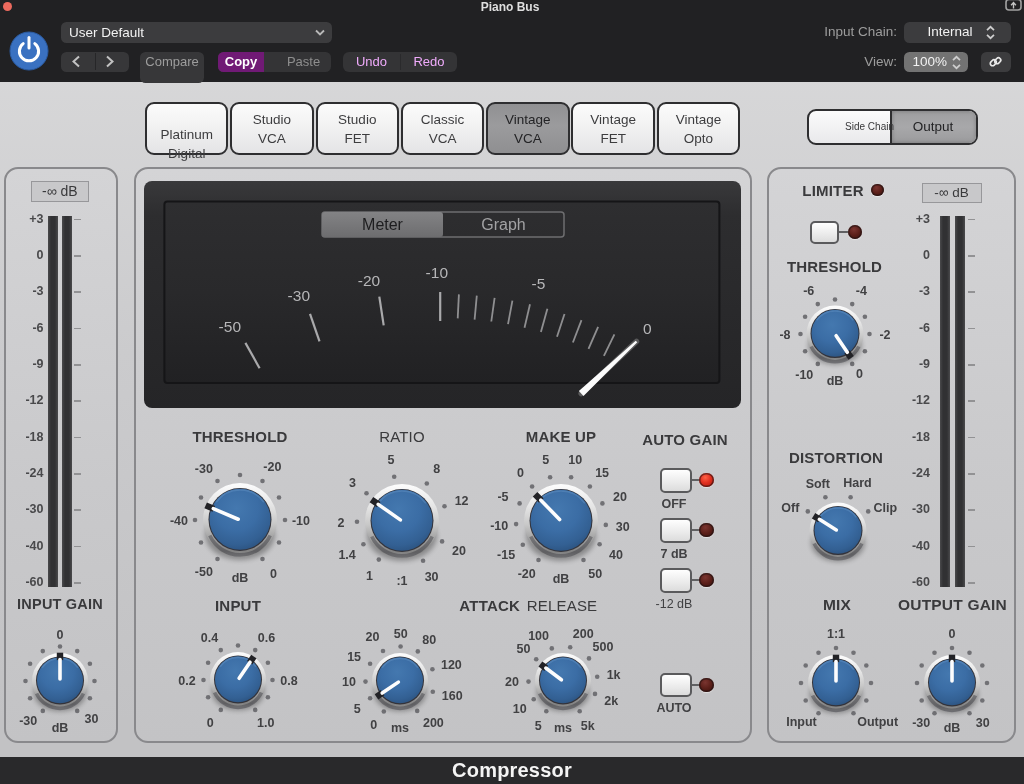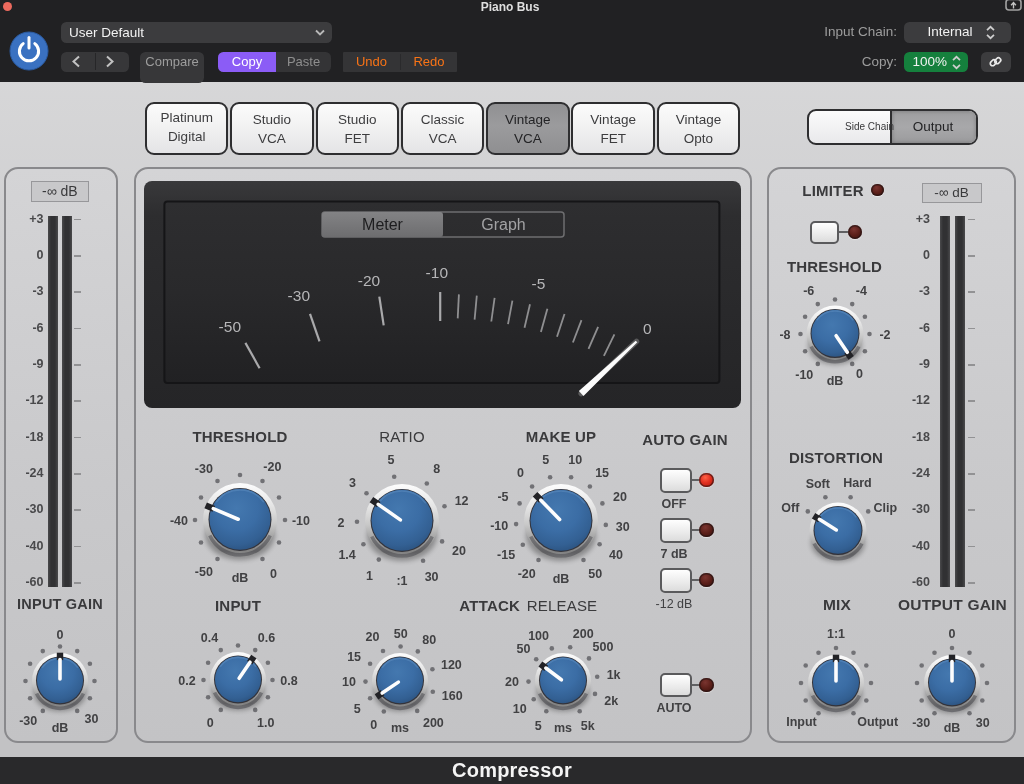--- a/index.html
+++ b/index.html
@@ -26,46 +26,46 @@
 <div class="abs" style="left:61px;top:51.5px;width:68px;height:20.5px;border-radius:5.5px;background:#373739"></div>
 <div class="abs" style="left:94.5px;top:53px;width:1px;height:17px;background:#262628"></div>
 <svg class="abs" style="left:71px;top:55px" width="10" height="13" viewBox="0 0 10 13">
     <path d="M8 1.5 L2.5 6.5 L8 11.5" fill="none" stroke="#c2c2c2" stroke-width="2"></path>
   </svg>
 <svg class="abs" style="left:105px;top:55px" width="10" height="13" viewBox="0 0 10 13">
     <path d="M2 1.5 L7.5 6.5 L2 11.5" fill="none" stroke="#c2c2c2" stroke-width="2"></path>
   </svg>
 <div class="abs" style="left:140px;top:51.5px;width:64px;height:31px;border-radius:5.5px;background:#373739;color:#9d9d9d;font-size:13px;line-height:20.5px;text-align:center">Compare</div>
 <div class="abs" style="left:218px;top:51.5px;width:113px;height:20.5px;border-radius:5.5px;background:#343436;overflow:hidden">
-    <div style="position:absolute;left:0;top:0;width:58px;height:100%;background:#8b5cf6;color:#fff;font-size:13px;font-weight:400;line-height:20.5px;text-align:center">Copy</div>
+    <div style="position:absolute;left:0;top:0;width:46px;height:100%;background:#701a75;color:#fff;font-size:13px;font-weight:700;line-height:20.5px;text-align:center">Copy</div>
     <div style="position:absolute;left:58px;top:0;width:55px;height:100%;color:#8e8e8e;font-size:13px;line-height:20.5px;text-align:center">Paste</div>
   </div>
-<div class="abs" style="left:343px;top:51.5px;width:114px;height:20.5px;border-radius:1px;background:#343436;color:#f97316;font-size:13px;line-height:20.5px">
+<div class="abs" style="left:343px;top:51.5px;width:114px;height:20.5px;border-radius:6px;background:#343436;color:#f0abfc;font-size:13px;line-height:20.5px">
     <div style="position:absolute;left:0;width:57px;text-align:center">Undo</div>
     <div style="position:absolute;left:58px;width:56px;text-align:center">Redo</div>
     <div style="position:absolute;left:57px;top:2px;width:1px;height:16.5px;background:#2a2a2c"></div>
   </div>
 <div class="abs" style="left:757px;top:22px;width:140px;text-align:right;color:#9d9d9d;font-size:13.5px;line-height:20px">Input Chain:</div>
 <div class="abs" style="left:903.5px;top:22px;width:107px;height:20.5px;border-radius:5.5px;background:#3c3c3e;color:#f2f2f2;font-size:13.5px;line-height:20.5px;text-align:center;padding-right:14px">Internal</div>
 <svg class="abs" style="left:985px;top:25px" width="11" height="15" viewBox="0 0 11 15">
     <path d="M2 5.2 L5.5 1.8 L9 5.2 M2 9.8 L5.5 13.2 L9 9.8" fill="none" stroke="#cfcfcf" stroke-width="1.7"></path>
   </svg>
-<div class="abs" style="left:757px;top:52px;width:140px;text-align:right;color:#9d9d9d;font-size:13.5px;line-height:20px">Copy:</div>
-<div class="abs" style="left:903.5px;top:52px;width:64.5px;height:19.5px;border-radius:5.5px;background:#15803d;color:#f2f2f2;font-size:13.5px;line-height:19.5px;text-align:center;padding-right:12px">100%</div>
+<div class="abs" style="left:757px;top:52px;width:140px;text-align:right;color:#9d9d9d;font-size:13.5px;line-height:20px">View:</div>
+<div class="abs" style="left:903.5px;top:52px;width:64.5px;height:19.5px;border-radius:5.5px;background:#737373;color:#f2f2f2;font-size:13.5px;line-height:19.5px;text-align:center;padding-right:12px">100%</div>
 <svg class="abs" style="left:951px;top:54.5px" width="11" height="15" viewBox="0 0 11 15">
     <path d="M2 5.2 L5.5 1.8 L9 5.2 M2 9.8 L5.5 13.2 L9 9.8" fill="none" stroke="#cfcfcf" stroke-width="1.7"></path>
   </svg>
 <div class="abs" style="left:980.5px;top:52px;width:30.5px;height:19.5px;border-radius:5.5px;background:#3c3c3e"></div>
 <svg class="abs" style="left:987px;top:54px" width="17" height="16" viewBox="0 0 17 16">
 <g stroke="#e8e8e8" stroke-width="1.7" fill="none">
 <rect x="3" y="6.5" width="6.5" height="4.6" rx="2.3" transform="rotate(-45 6.25 8.8)"></rect>
 <rect x="7.5" y="4.5" width="6.5" height="4.6" rx="2.3" transform="rotate(-45 10.75 6.8)"></rect>
 </g>
   </svg>
-<div class="abs" style="left:144.9px;top:102px;width:83.5px;height:53px;border:2.5px solid #2e2e30;border-radius:9px;background:linear-gradient(#fbfbfb,#f3f3f3 40%,#e4e4e6);color:#3d3d3f;font-size:13.5px;text-align:center;line-height:19px;padding-top:4px">Platinum<br>Digital</div>
+<div class="abs" style="left:144.9px;top:102px;width:83.5px;height:53px;border:2.5px solid #2e2e30;border-radius:9px;background:linear-gradient(#fbfbfb,#f3f3f3 40%,#e4e4e6);color:#3d3d3f;font-size:13.5px;text-align:center;line-height:19px;padding-top:21px">Platinum<br>Digital</div>
 <div class="abs" style="left:230.2px;top:102px;width:83.5px;height:53px;border:2.5px solid #2e2e30;border-radius:9px;background:linear-gradient(#fbfbfb,#f3f3f3 40%,#e4e4e6);color:#3d3d3f;font-size:13.5px;text-align:center;line-height:19px;padding-top:5.5px">Studio<br>VCA</div>
 <div class="abs" style="left:315.5px;top:102px;width:83.5px;height:53px;border:2.5px solid #2e2e30;border-radius:9px;background:linear-gradient(#fbfbfb,#f3f3f3 40%,#e4e4e6);color:#3d3d3f;font-size:13.5px;text-align:center;line-height:19px;padding-top:5.5px">Studio<br>FET</div>
 <div class="abs" style="left:400.8px;top:102px;width:83.5px;height:53px;border:2.5px solid #2e2e30;border-radius:9px;background:linear-gradient(#fbfbfb,#f3f3f3 40%,#e4e4e6);color:#3d3d3f;font-size:13.5px;text-align:center;line-height:19px;padding-top:5.5px">Classic<br>VCA</div>
 <div class="abs" style="left:486.1px;top:102px;width:83.5px;height:53px;border:2.5px solid #2e2e30;border-radius:9px;background:linear-gradient(#909092,#9b9b9d 45%,#8f8f91);color:#232325;font-size:13.5px;text-align:center;line-height:19px;padding-top:5.5px">Vintage<br>VCA</div>
 <div class="abs" style="left:571.4px;top:102px;width:83.5px;height:53px;border:2.5px solid #2e2e30;border-radius:9px;background:linear-gradient(#fbfbfb,#f3f3f3 40%,#e4e4e6);color:#3d3d3f;font-size:13.5px;text-align:center;line-height:19px;padding-top:5.5px">Vintage<br>FET</div>
 <div class="abs" style="left:656.7px;top:102px;width:83.5px;height:53px;border:2.5px solid #2e2e30;border-radius:9px;background:linear-gradient(#fbfbfb,#f3f3f3 40%,#e4e4e6);color:#3d3d3f;font-size:13.5px;text-align:center;line-height:19px;padding-top:5.5px">Vintage<br>Opto</div>
 <div class="abs" style="left:807px;top:108.5px;width:171px;height:36px;border:2.5px solid #2e2e30;border-radius:9px;background:linear-gradient(#fbfbfb,#e9e9eb);overflow:hidden">
     <div style="position:absolute;right:0;top:0;width:86px;height:100%;background:linear-gradient(#9e9ea0,#a8a8aa 50%,#9b9b9d);border-left:2px solid #2e2e30;box-shadow:inset 0 0 4px rgba(0,0,0,.25)"></div>
     <div style="position:absolute;left:0;top:0;width:85px;height:100%;color:#38383a;font-size:10px;line-height:31px;text-align:right">Side Chain</div>
     <div style="position:absolute;right:0;top:0;width:86px;height:100%;color:#232325;font-size:13.5px;line-height:31px;text-align:center">Output</div>

